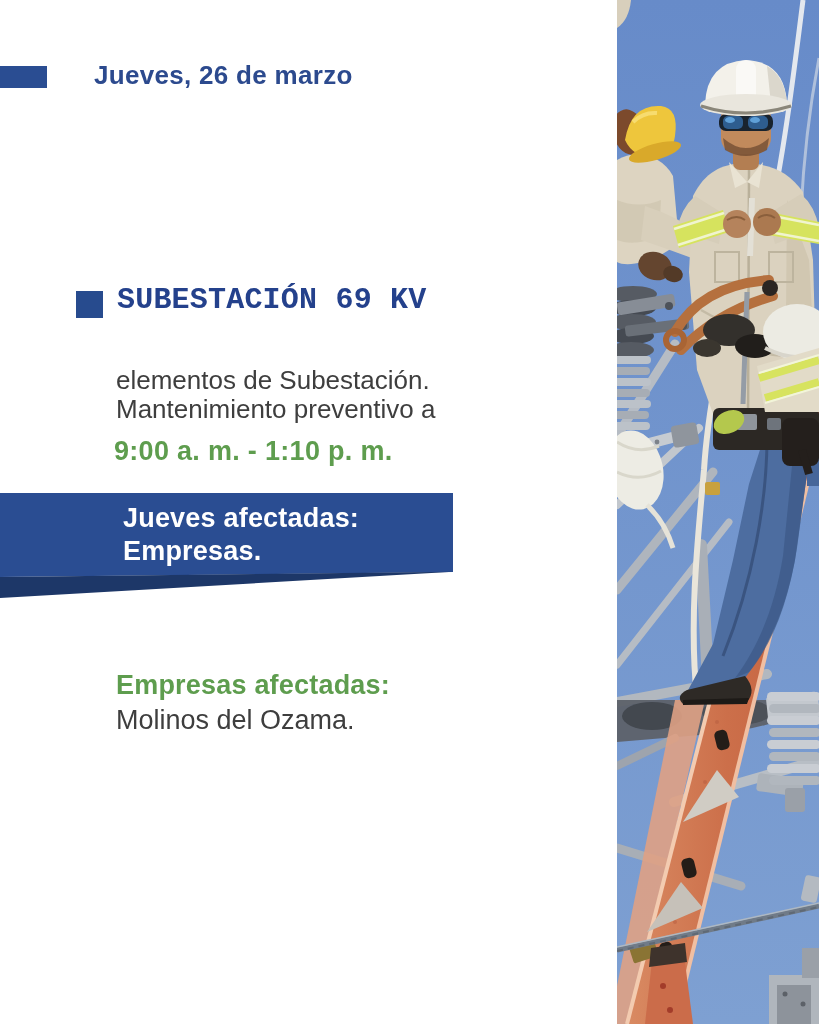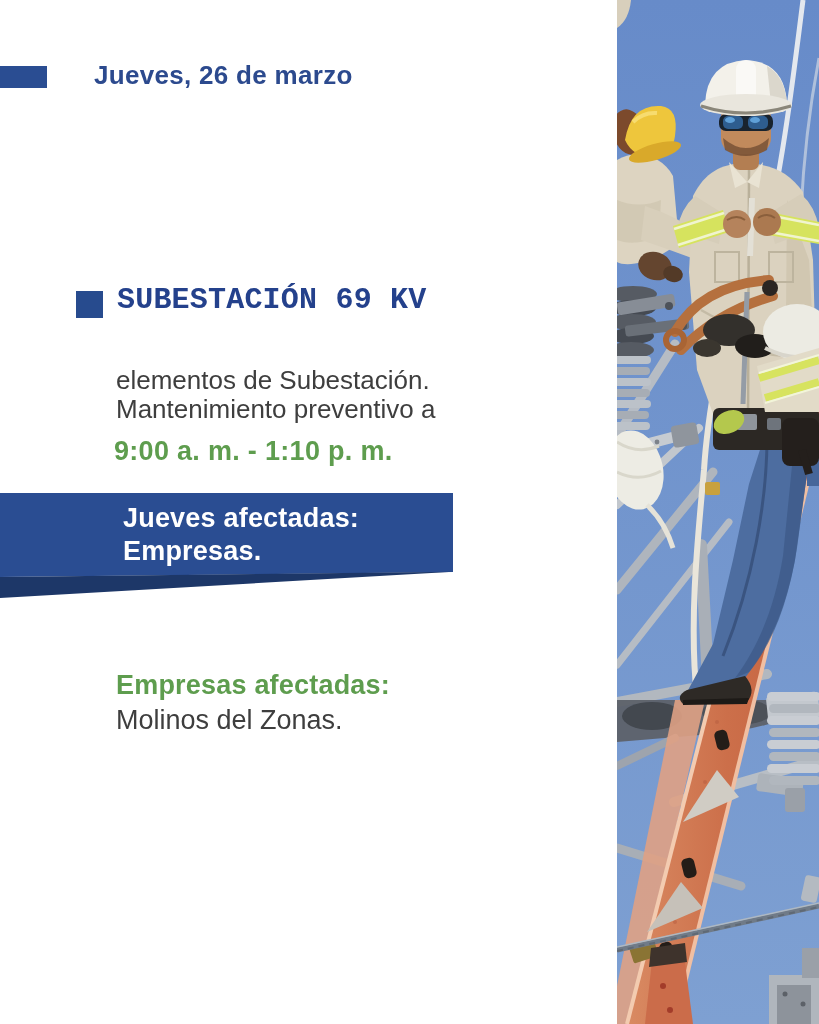--- a/index.html
+++ b/index.html
@@ -57,21 +57,21 @@
   <div class="zones-banner">
     <div class="zones-text">
       <div>Jueves afectadas:</div>
       <div>Empresas.</div>
     </div>
   </div>
   <div class="banner-wedge"></div>
 
   <div class="companies">
     <div class="companies-label">Empresas afectadas:</div>
-    <div class="companies-value">Molinos del Zonas.</div>
+    <div class="companies-value">Molinos del Ozama.</div>
   </div>
 
   <div class="photo">
     <svg width="202" height="1024" viewBox="0 0 202 1024" xmlns="http://www.w3.org/2000/svg">
       <defs>
         <linearGradient id="sky" x1="0" y1="0" x2="0" y2="1">
           <stop offset="0" stop-color="#678bc9"></stop>
           <stop offset="1" stop-color="#7ea0d2"></stop>
         </linearGradient>
         <linearGradient id="rail" x1="0" y1="0" x2="1" y2="0">

